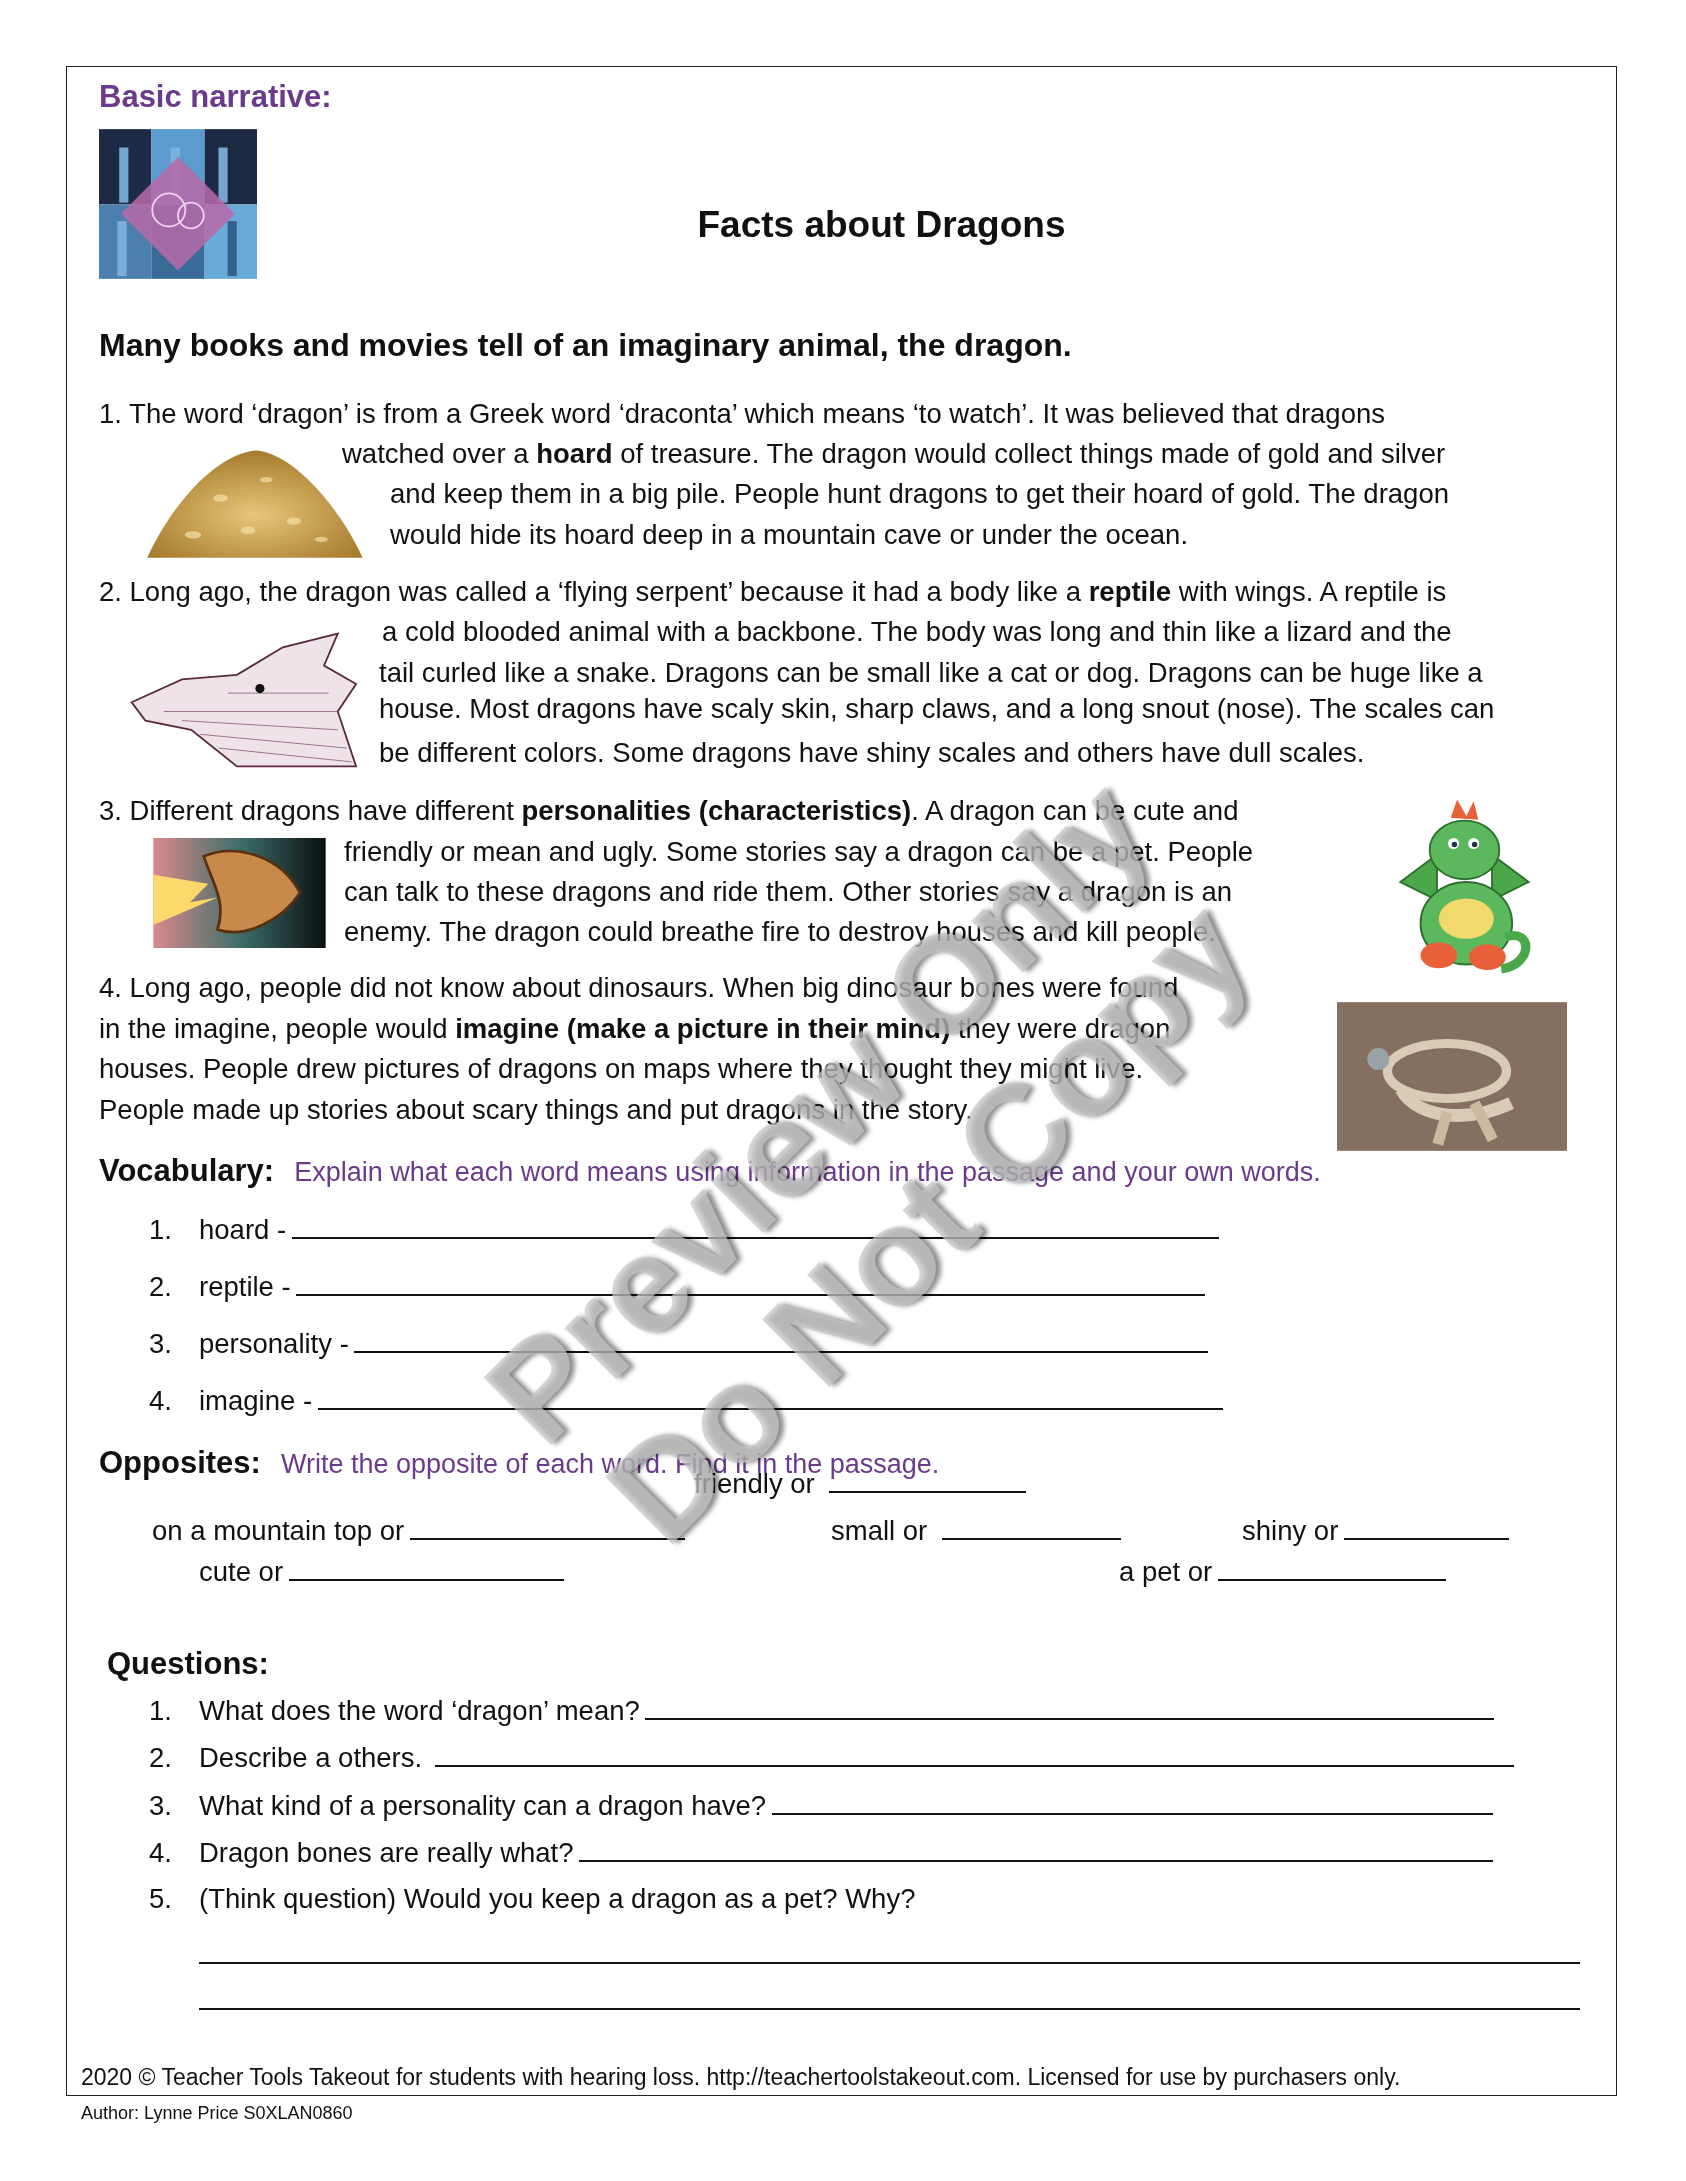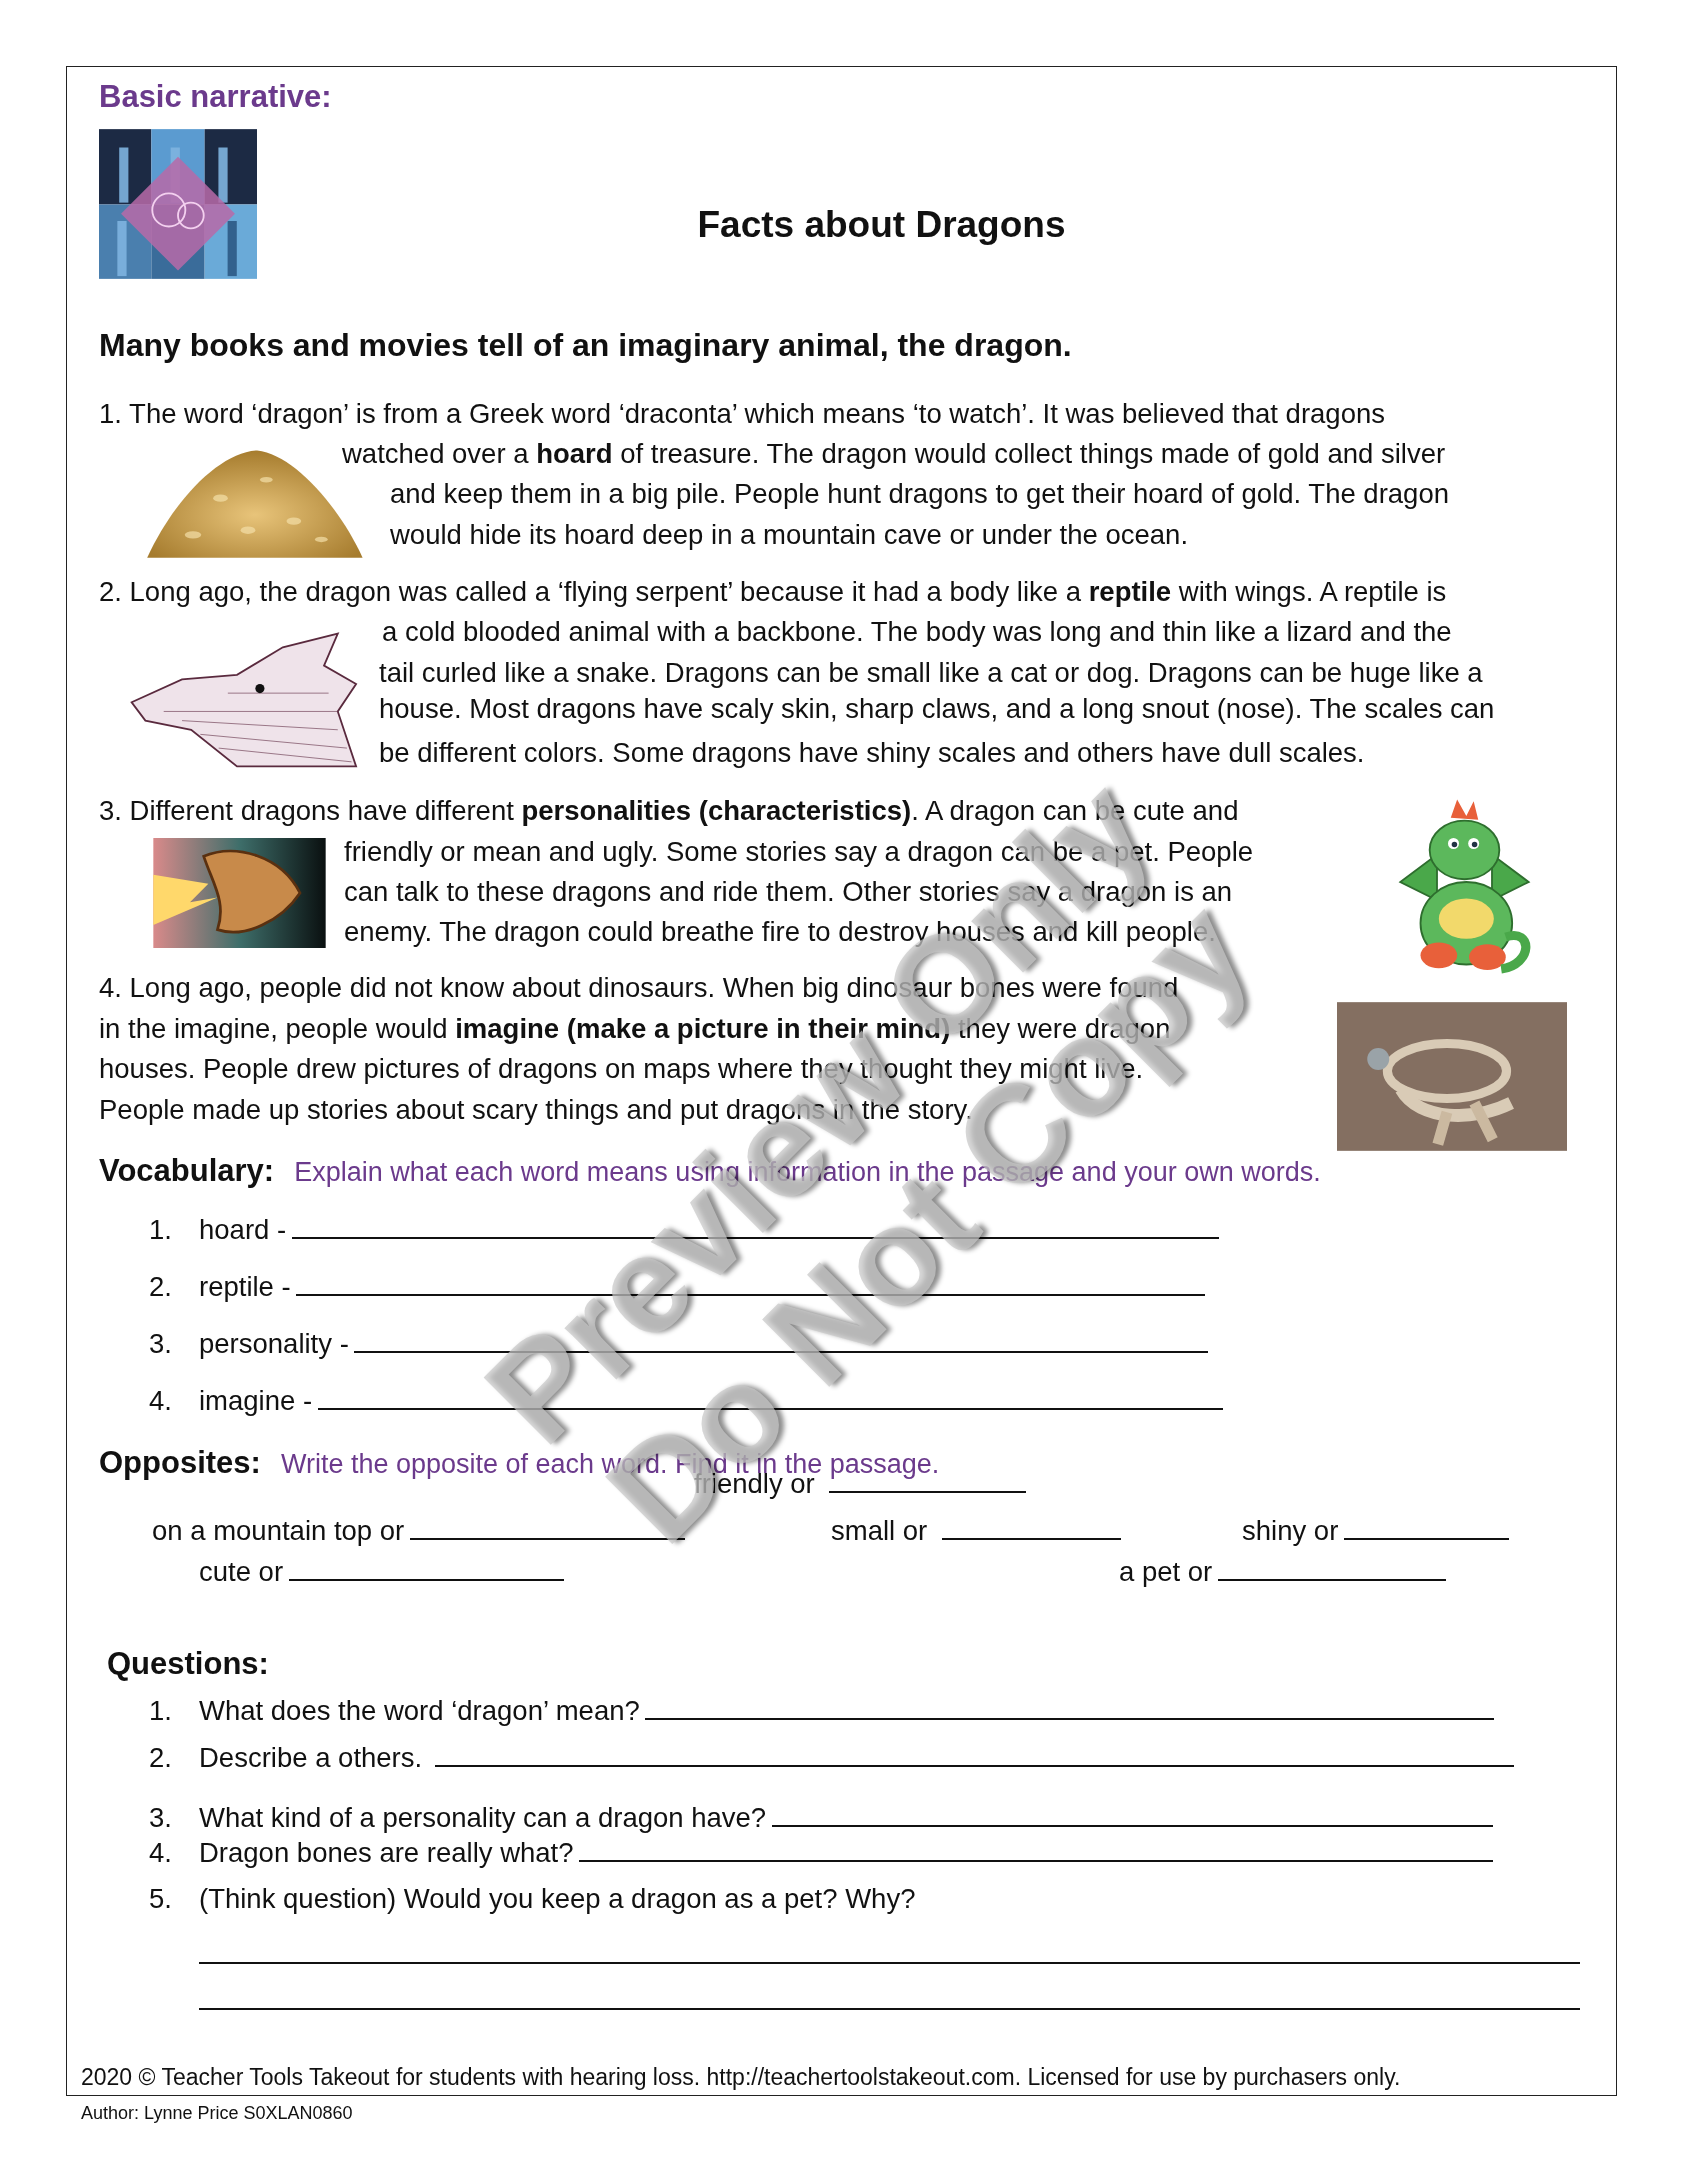--- a/index.html
+++ b/index.html
@@ -173,21 +173,21 @@
 <div class="line" style="left:831px;top:1515px;"><span>small or</span><span class="blank" style="width:179px;margin-left:14.7px;"></span></div>
 <div class="line" style="left:1242px;top:1515px;"><span>shiny or</span><span class="blank" style="width:165px;"></span></div>
 <div class="line" style="left:199px;top:1556px;"><span>cute or</span><span class="blank" style="width:275px;"></span></div>
 <div class="line" style="left:694px;top:1468px;"><span>friendly or</span><span class="blank" style="width:197px;margin-left:14.7px;"></span></div>
 <div class="line" style="left:1119px;top:1556px;"><span>a pet or</span><span class="blank" style="width:228px;"></span></div>
 
 <div class="abs sec-head" style="left:107px;top:1646px;">Questions:</div>
 
 <div class="line" style="left:149px;top:1695px;"><span class="num">1.</span><span>What does the word ‘dragon’ mean?</span><span class="blank" style="width:849px;"></span></div>
 <div class="line" style="left:149px;top:1742px;"><span class="num">2.</span><span>Describe a others.</span><span class="blank" style="width:1079px;margin-left:13px;"></span></div>
-<div class="line" style="left:149px;top:1790px;margin-top:12px;"><span class="num">3.</span><span>What kind of a personality can a dragon have?</span><span class="blank" style="width:721px;"></span></div>
+<div class="line" style="left:149px;top:1790px;"><span class="num">3.</span><span>What kind of a personality can a dragon have?</span><span class="blank" style="width:721px;"></span></div>
 <div class="line" style="left:149px;top:1837px;"><span class="num">4.</span><span>Dragon bones are really what?</span><span class="blank" style="width:914px;"></span></div>
 <div class="line" style="left:149px;top:1883px;"><span class="num">5.</span><span>(Think question)  Would you keep a dragon as a pet?  Why?</span></div>
 
 <div class="abs" style="left:199px;top:1962px;width:1381px;border-bottom:2.8px solid #111;"></div>
 <div class="abs" style="left:199px;top:2008px;width:1381px;border-bottom:2.8px solid #111;"></div>
 
 <div class="watermark">
   <div class="wm-line">Preview Only</div>
   <div class="wm-line">Do Not Copy</div>
 </div>

